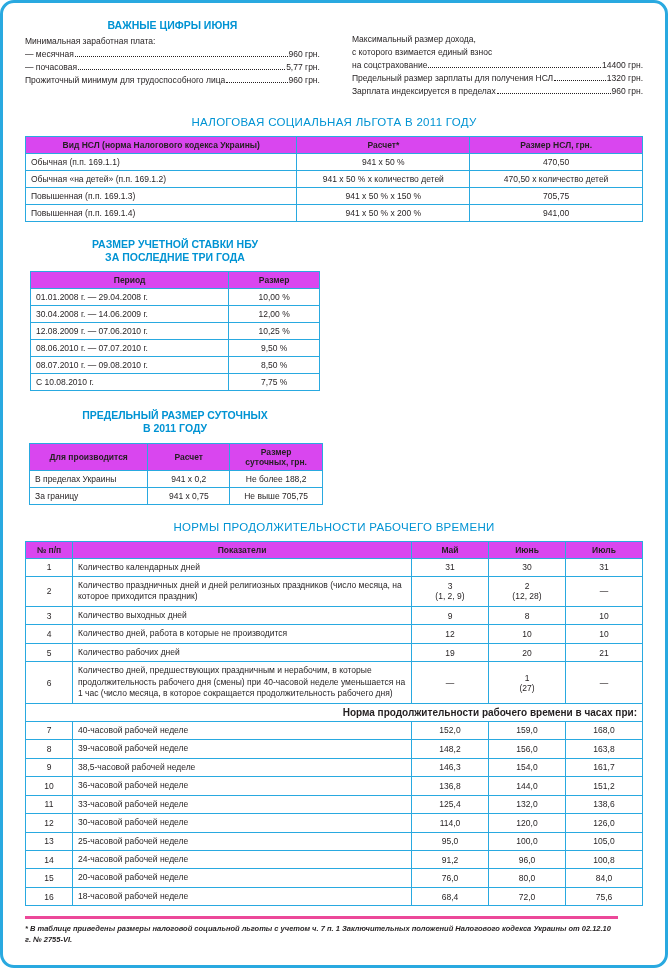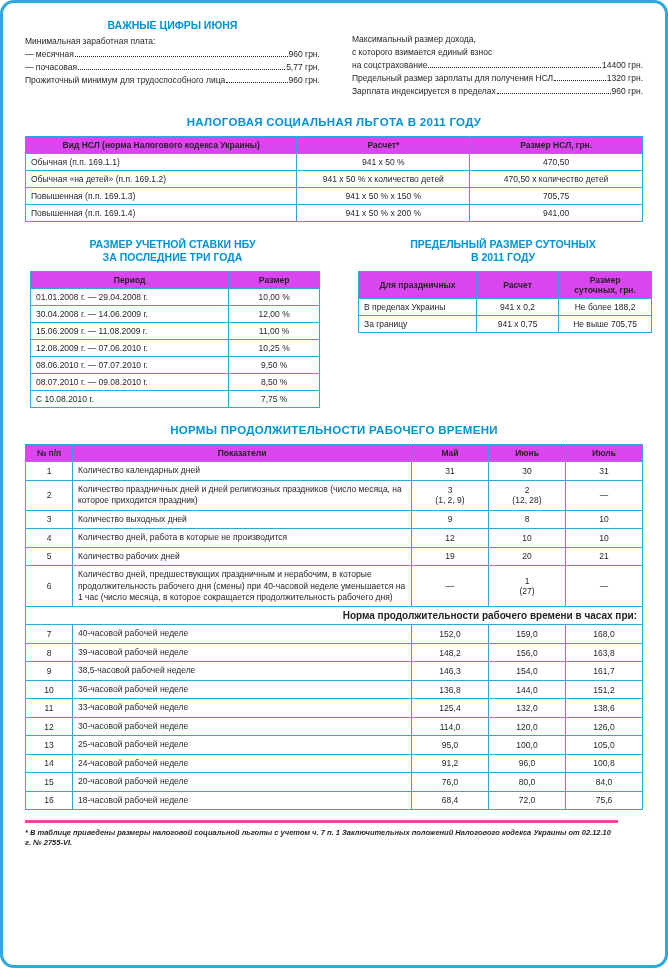--- a/index.html
+++ b/index.html
@@ -23,21 +23,21 @@
     border-radius: 14px;
     overflow: hidden;
     background: #fff;
   }
   .inner {
     padding: 14px 22px 8px 22px;
   }
   h2.section-title {
     color: #0093d3;
     font-size: 11.5px;
-    font-weight: bold;
+    font-weight: normal;
     text-align: center;
     letter-spacing: 0.3px;
     margin: 4px 0 8px 0;
   }
   .sub-title {
     color: #0093d3;
     font-size: 10.5px;
     font-weight: bold;
     text-align: center;
     line-height: 1.25;
@@ -101,22 +101,23 @@
   .nsl-table { width: 100%; margin: 0 auto 16px auto; }
   .nsl-table td.first { text-align: left; }
   .nsl-table td { text-align: center; }
   .nsl-table th.c1 { width: 44%; }
   .nsl-table th.c2 { width: 28%; }
   .nsl-table th.c3 { width: 28%; }
 
   
   .mid {
     display: flex;
-    gap: 34px;
+    gap: 18px;
     margin-bottom: 14px;
+    flex-direction: column;
   }
   .mid-left { width: 300px; }
   .mid-right { width: 300px; }
   .nbu-table { width: 290px; margin-left: 5px; }
   .nbu-table td { text-align: left; }
   .nbu-table td.size { text-align: center; width: 84px; }
   .nbu-table th.period { width: 200px; margin-left: 16px; }
 
   .per-table { width: 294px; margin-left: 4px; }
   .per-table td { text-align: center; }
@@ -256,24 +257,20 @@
           <tbody>
             <tr>
               <td>01.01.2008 г. — 29.04.2008 г.</td>
               <td class="size">10,00 %</td>
             </tr>
             <tr>
               <td>30.04.2008 г. — 14.06.2009 г.</td>
               <td class="size">12,00 %</td>
             </tr>
             <tr>
-              <td>15.06.2009 г. — 11.08.2009 г.</td>
-              <td class="size">11,00 %</td>
-            </tr>
-            <tr>
               <td>12.08.2009 г. — 07.06.2010 г.</td>
               <td class="size">10,25 %</td>
             </tr>
             <tr>
               <td>08.06.2010 г. — 07.07.2010 г.</td>
               <td class="size">9,50 %</td>
             </tr>
             <tr>
               <td>08.07.2010 г. — 09.08.2010 г.</td>
               <td class="size">8,50 %</td>
@@ -287,21 +284,21 @@
       </div>
 
       <div class="mid-right">
         <div class="sub-title">
           <span>ПРЕДЕЛЬНЫЙ РАЗМЕР СУТОЧНЫХ</span><br>
           <span>В 2011 ГОДУ</span>
         </div>
         <table class="per-table">
           <thead>
             <tr>
-              <th class="c1">Для праздничных</th>
+              <th class="c1">Для производится</th>
               <th class="c2">Расчет</th>
               <th class="c3">
                 <span>Размер</span><br>
                 <span>суточных, грн.</span>
               </th>
             </tr>
           </thead>
           <tbody>
             <tr>
               <td class="first">В пределах Украины</td>

